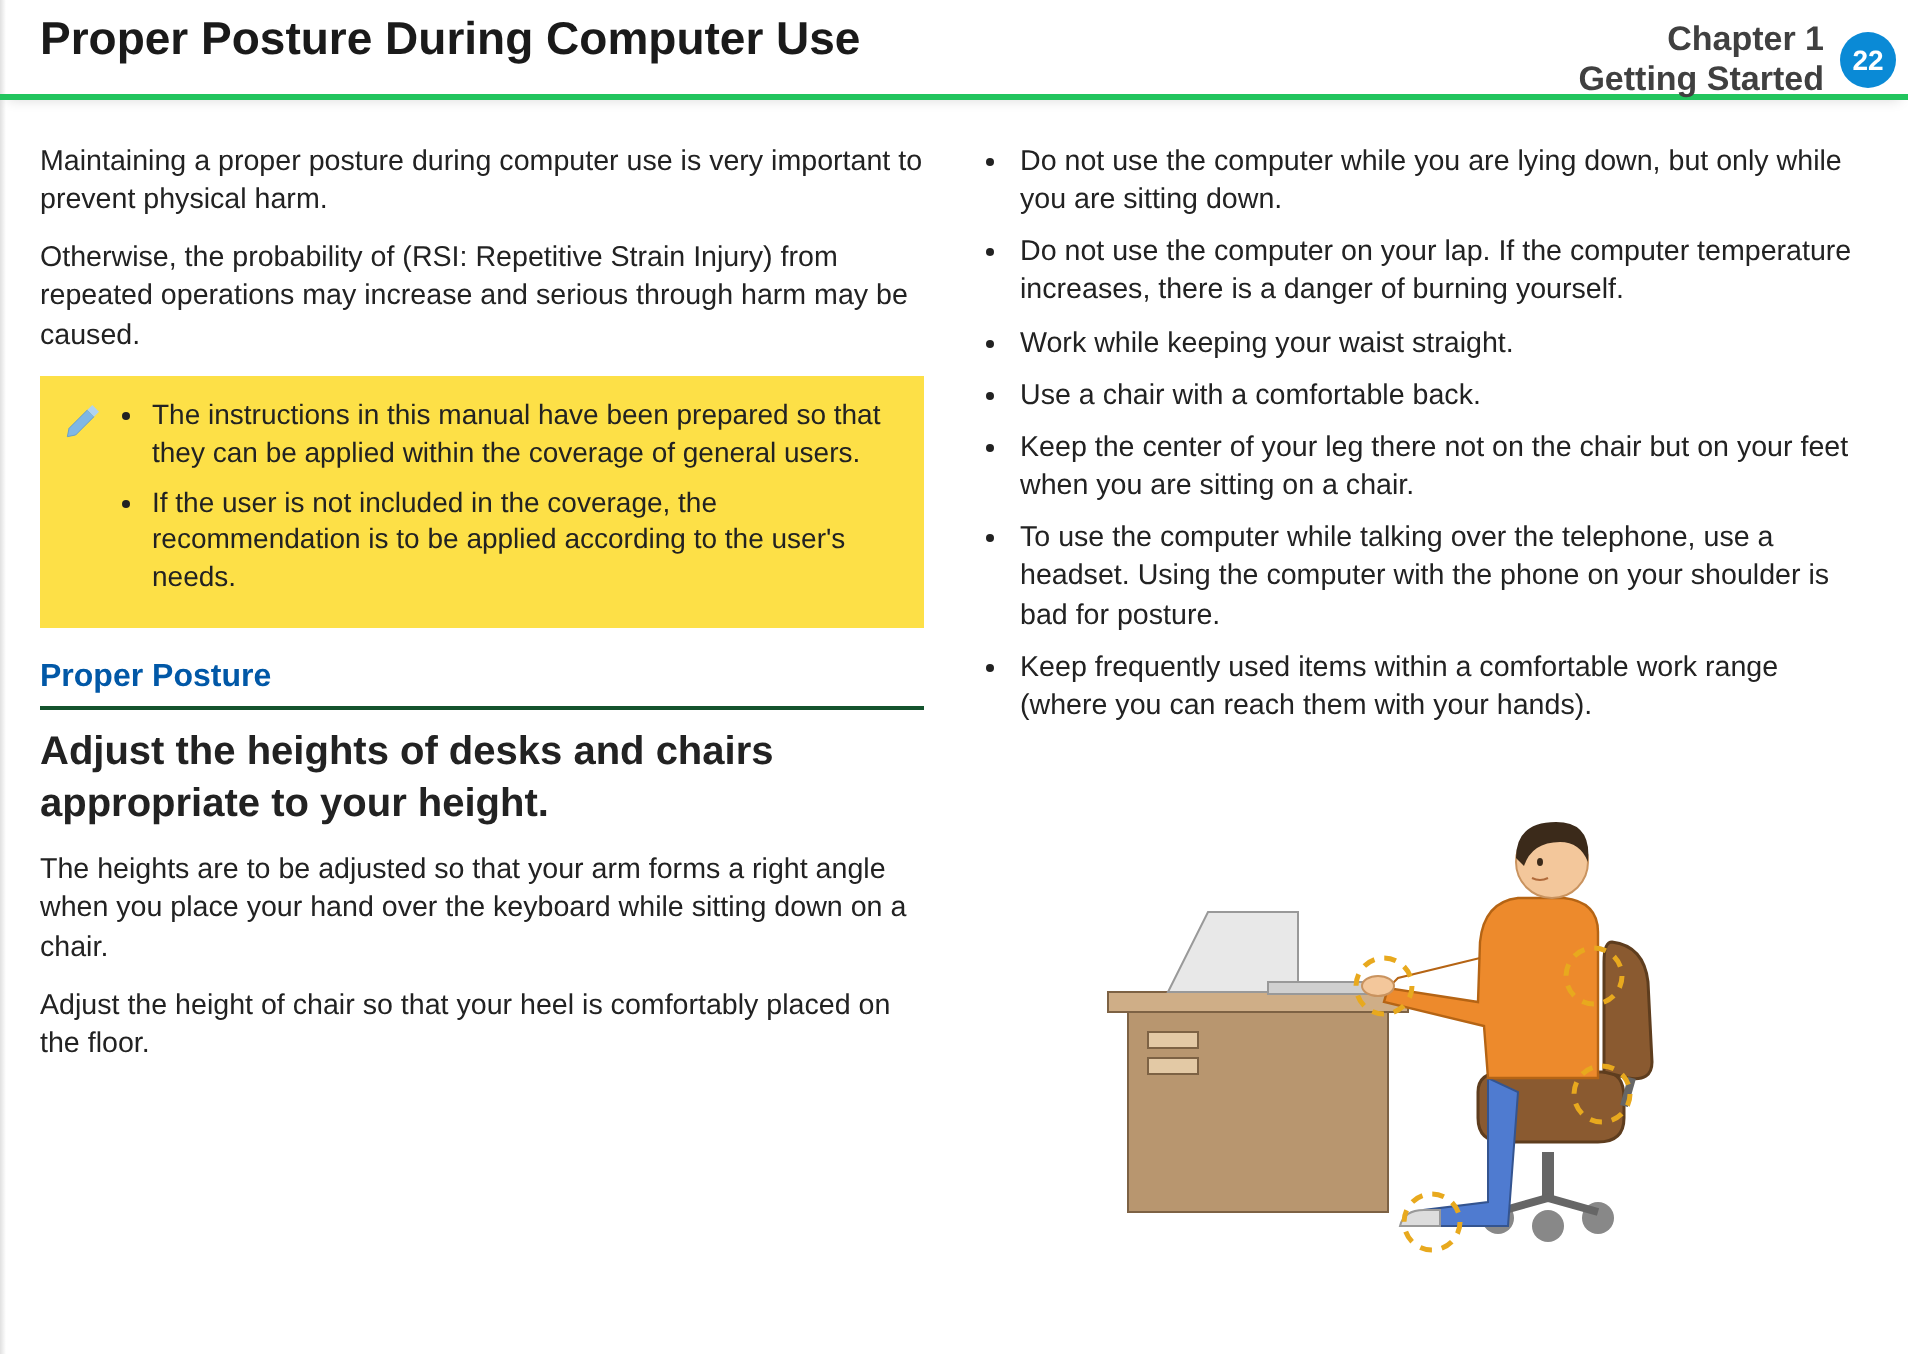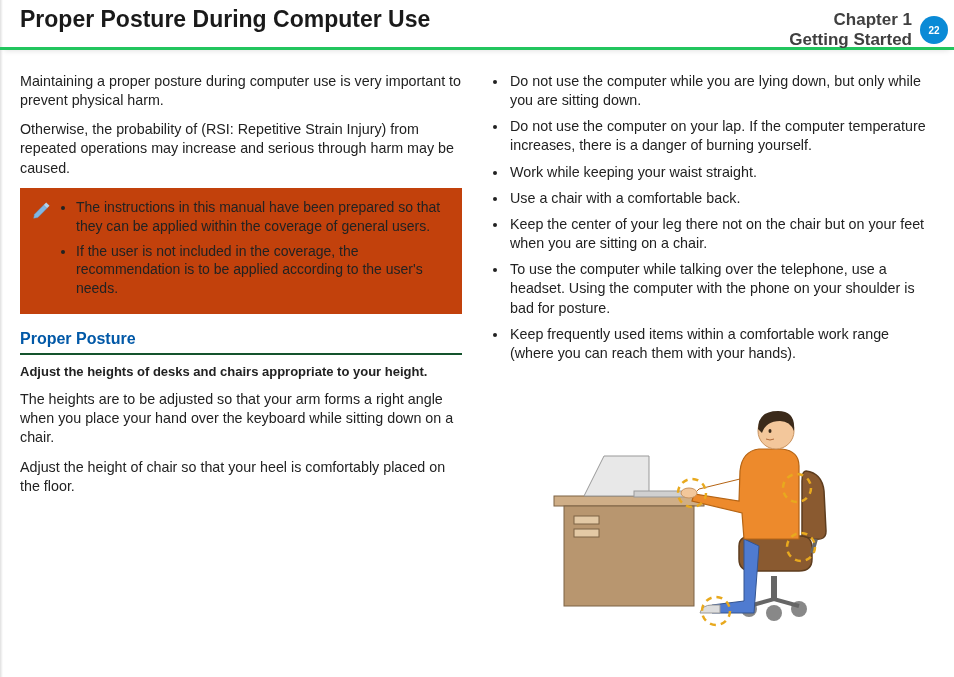--- a/index.html
+++ b/index.html
@@ -38,21 +38,21 @@
     font-size: 17px;
     font-weight: 700;
     color: #404040;
     line-height: 1.2;
     padding-top: 4px;
   }
   .page-badge {
     background: #0a8ad6;
     color: #fff;
     font-weight: 700;
-    font-size: 10px;
+    font-size: 14px;
     width: 28px;
     height: 28px;
     border-radius: 50%;
     display: flex;
     align-items: center;
     justify-content: center;
     margin-top: 4px;
   }
   .content {
     display: flex;
@@ -61,21 +61,21 @@
     justify-content: center;
   }
   .col {
     width: 450px;
     font-size: 14.3px;
     line-height: 1.34;
     color: #222;
   }
   .col p { margin-bottom: 10px; }
   .note-box {
-    background: #c2410c;
+    background: #fde047;
     padding: 10px 14px 10px 12px;
     margin: 6px 0 14px 0;
     display: flex;
     gap: 8px;
   }
   .note-icon {
     flex: 0 0 20px;
     padding-top: 2px;
   }
   .note-icon svg { width: 20px; height: 20px; }
@@ -89,21 +89,21 @@
   .section-heading {
     color: #0158a7;
     font-weight: 700;
     font-size: 16px;
     border-bottom: 2px solid #14532d;
     padding-bottom: 3px;
     margin: 6px 0 8px 0;
   }
   .sub-heading {
     font-weight: 700;
-    font-size: 13px;
+    font-size: 20px;
     margin-bottom: 10px;
   }
   .bullets {
     list-style: disc;
     padding-left: 20px;
   }
   .bullets li {
     margin-bottom: 7px;
     padding-left: 2px;
   }

